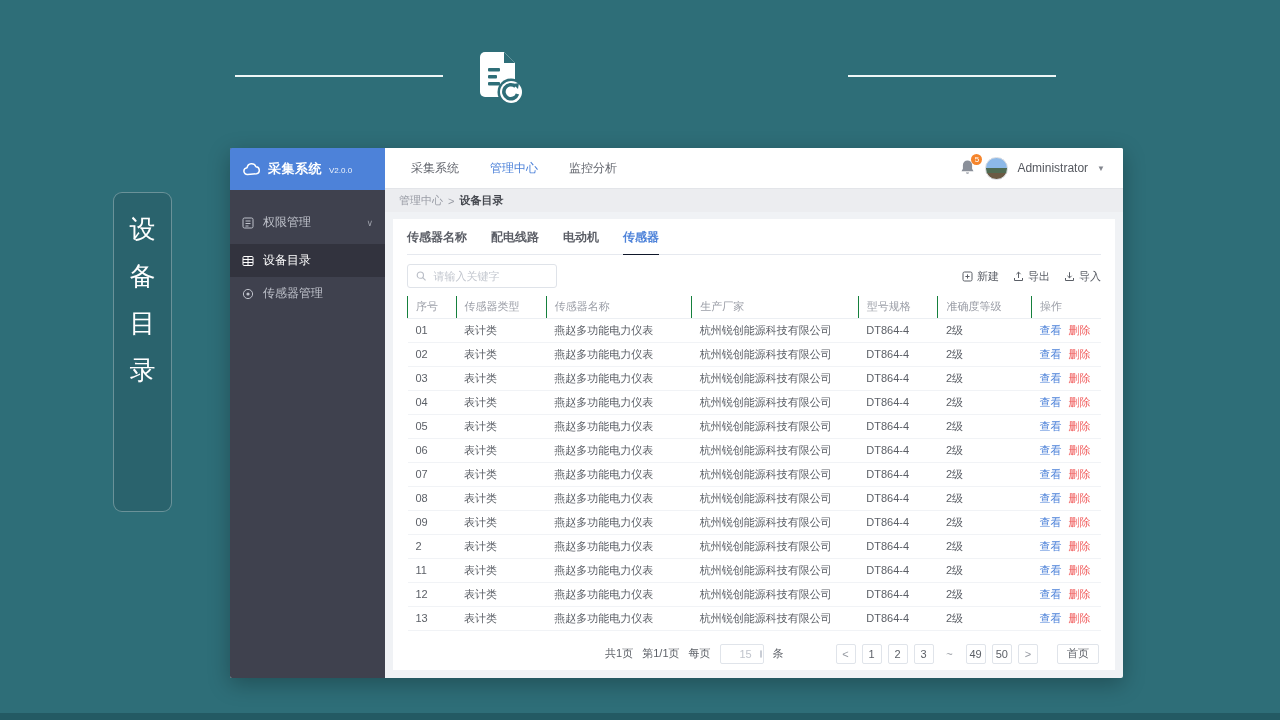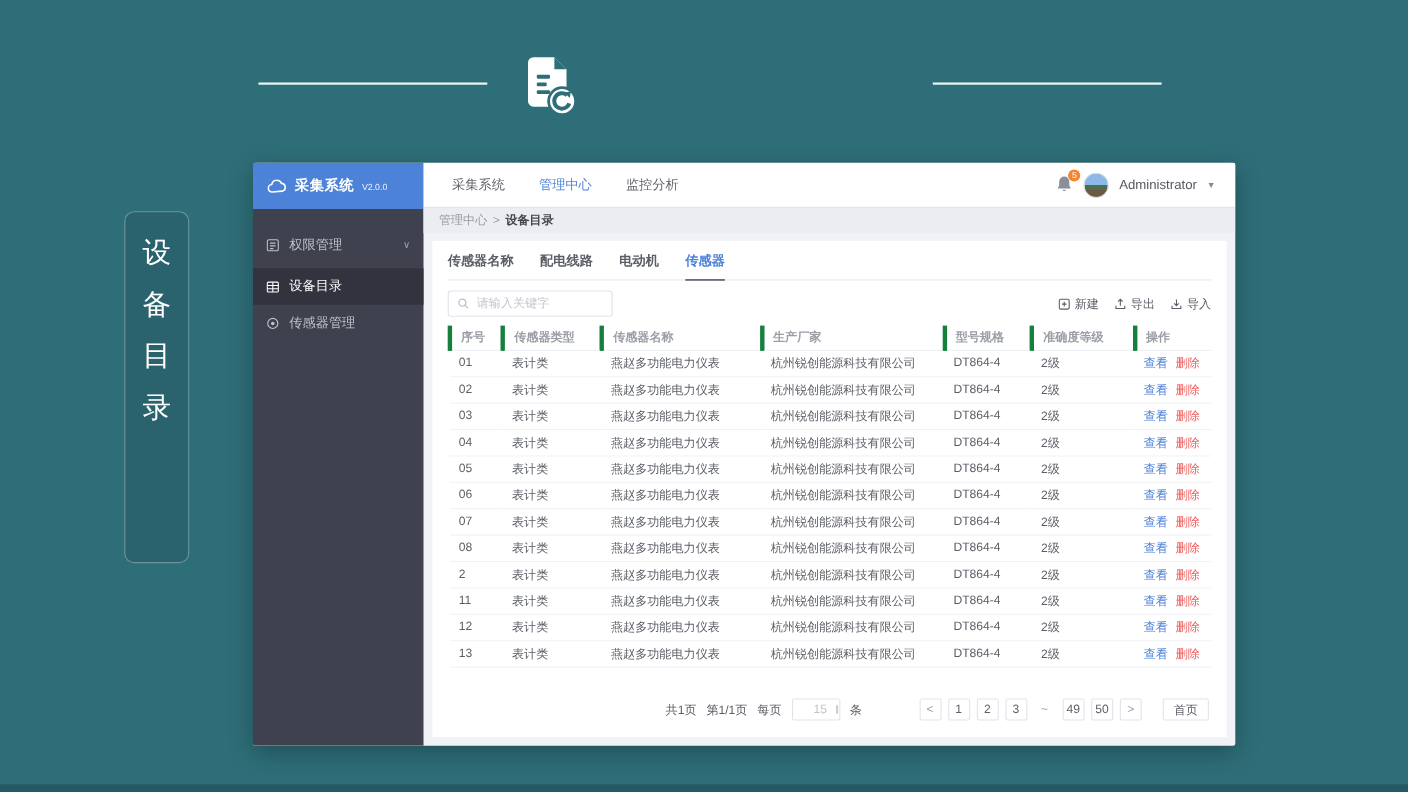--- a/index.html
+++ b/index.html
@@ -63,22 +63,22 @@
 
   .toolbar { display:flex; align-items:center; padding:9px 0 8px 0; }
   .search-box { width:150px; height:24px; border:1px solid #dfe3e9; border-radius:3px; display:flex; align-items:center;
     padding:0 8px; gap:7px; background:#fff; }
   .search-box input { border:none; outline:none; width:100%; font-size:11px; color:#333; background:transparent; }
   .search-box input::placeholder { color:#c3c7cf; }
   .toolbar-actions { margin-left:auto; display:flex; gap:14px; }
   .action-btn { display:flex; align-items:center; gap:4px; font-size:11px; color:#5a5e66; cursor:pointer; }
 
   table { width:100%; border-collapse:collapse; table-layout:fixed; }
-  thead th { font-size:11px; font-weight:bold; color:#9b9ea7; text-align:left; height:22px;
-    border-left:4px solid #15803d; border-bottom:1px solid #eceff3; padding-left:8px; white-space:nowrap; overflow:hidden; }
+  thead th { font-size:11px; font-weight:normal; color:#9b9ea7; text-align:left; height:22px;
+    border-left:1px solid #15803d; border-bottom:1px solid #eceff3; padding-left:8px; white-space:nowrap; overflow:hidden; }
   tbody td { font-size:11px; color:#5b5f66; height:24px; border-bottom:1px solid #f1f3f6; padding-left:8px;
     white-space:nowrap; overflow:hidden; }
   .lnk { cursor:pointer; font-size:11px; text-decoration:none; }
   .lnk.view { color:#4d82d9; margin-right:7px; }
   .lnk.del { color:#f05a5a; }
 
   .pagination { margin-top:auto; display:flex; align-items:center; justify-content:flex-end; gap:6px;
     padding:13px 2px 15px 0; font-size:11px; color:#5b5f66; }
   .pg-summary { display:flex; align-items:center; gap:9px; margin-right:46px; }
   .pp-input { width:44px; height:20px; border:1px solid #e0e4ea; border-radius:2px; display:flex; align-items:center;
@@ -326,20 +326,29 @@
                 <tr>
                   <td>08</td>
                   <td>表计类</td>
                   <td>燕赵多功能电力仪表</td>
                   <td>杭州锐创能源科技有限公司</td>
                   <td>DT864-4</td>
                   <td>2级</td>
                   <td><a class="lnk view">查看</a><a class="lnk del">删除</a></td>
                 </tr>
                 <tr>
+                  <td>09</td>
+                  <td>表计类</td>
+                  <td>燕赵多功能电力仪表</td>
+                  <td>杭州锐创能源科技有限公司</td>
+                  <td>DT864-4</td>
+                  <td>2级</td>
+                  <td><a class="lnk view">查看</a><a class="lnk del">删除</a></td>
+                </tr>
+                <tr>
                   <td>2</td>
                   <td>表计类</td>
                   <td>燕赵多功能电力仪表</td>
                   <td>杭州锐创能源科技有限公司</td>
                   <td>DT864-4</td>
                   <td>2级</td>
                   <td><a class="lnk view">查看</a><a class="lnk del">删除</a></td>
                 </tr>
                 <tr>
                   <td>11</td>

